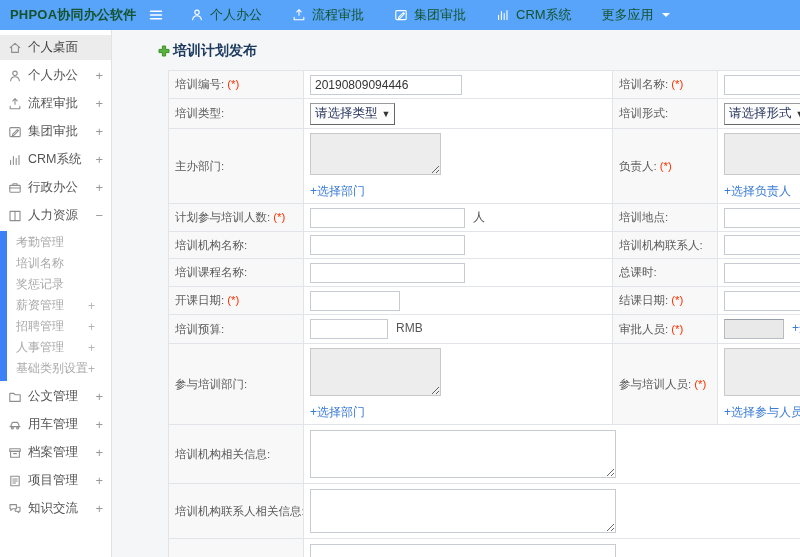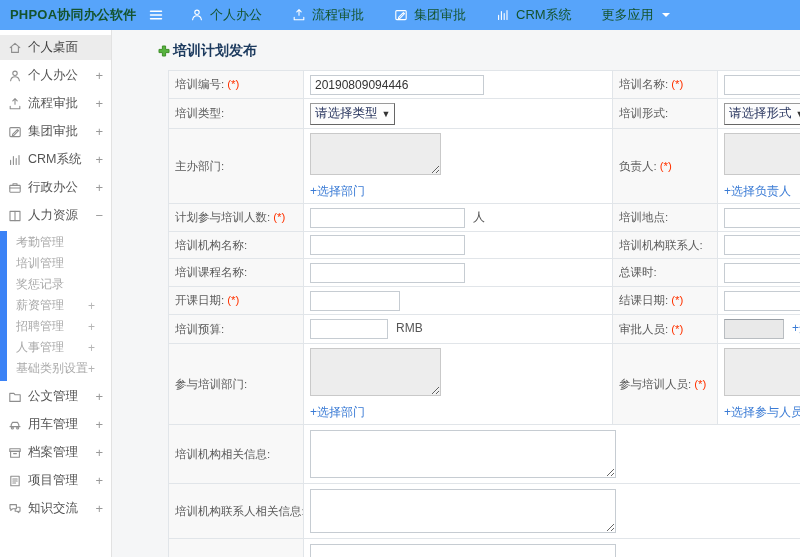--- a/index.html
+++ b/index.html
@@ -170,21 +170,21 @@
           </svg>
         </span>
         <span>人力资源</span>
         <span class="expand">−</span>
       </div>
       <div class="sub-list">
         <div class="sub-item">
           <span>考勤管理</span>
         </div>
         <div class="sub-item">
-          <span>培训管理</span>
+          <span>培训名称</span>
         </div>
         <div class="sub-item">
           <span>奖惩记录</span>
         </div>
         <div class="sub-item">
           <span>薪资管理</span>
           <span class="expand">+</span>
         </div>
         <div class="sub-item">
           <span>招聘管理</span>
@@ -261,21 +261,21 @@
     <table class="frm" id="formtable">
       <colgroup>
           <col style="width:135px">
           <col style="width:309px">
           <col style="width:105px">
           <col style="width:311px">
         </colgroup>
       <tbody id="formbody">
           <tr style="height: 28px;">
             <td class="lbl"><span>培训编号:</span><span class="req">(*)</span></td>
-            <td><input class="ctl" value="20190809094446" style="width: 174px;"></td>
+            <td><input class="ctl" value="20190809094446" style="width: 152px;"></td>
             <td class="lbl"><span>培训名称:</span><span class="req">(*)</span></td>
             <td><input class="ctl" style="width: 150px;"></td>
           </tr>
           <tr style="height: 30px;">
             <td class="lbl"><span>培训类型:</span></td>
             <td><span class="sel"><span>请选择类型</span><span class="arrow">▼</span></span></td>
             <td class="lbl"><span>培训形式:</span></td>
             <td><span class="sel"><span>请选择形式</span><span class="arrow">▼</span></span></td>
           </tr>
           <tr style="height: 57px;">

